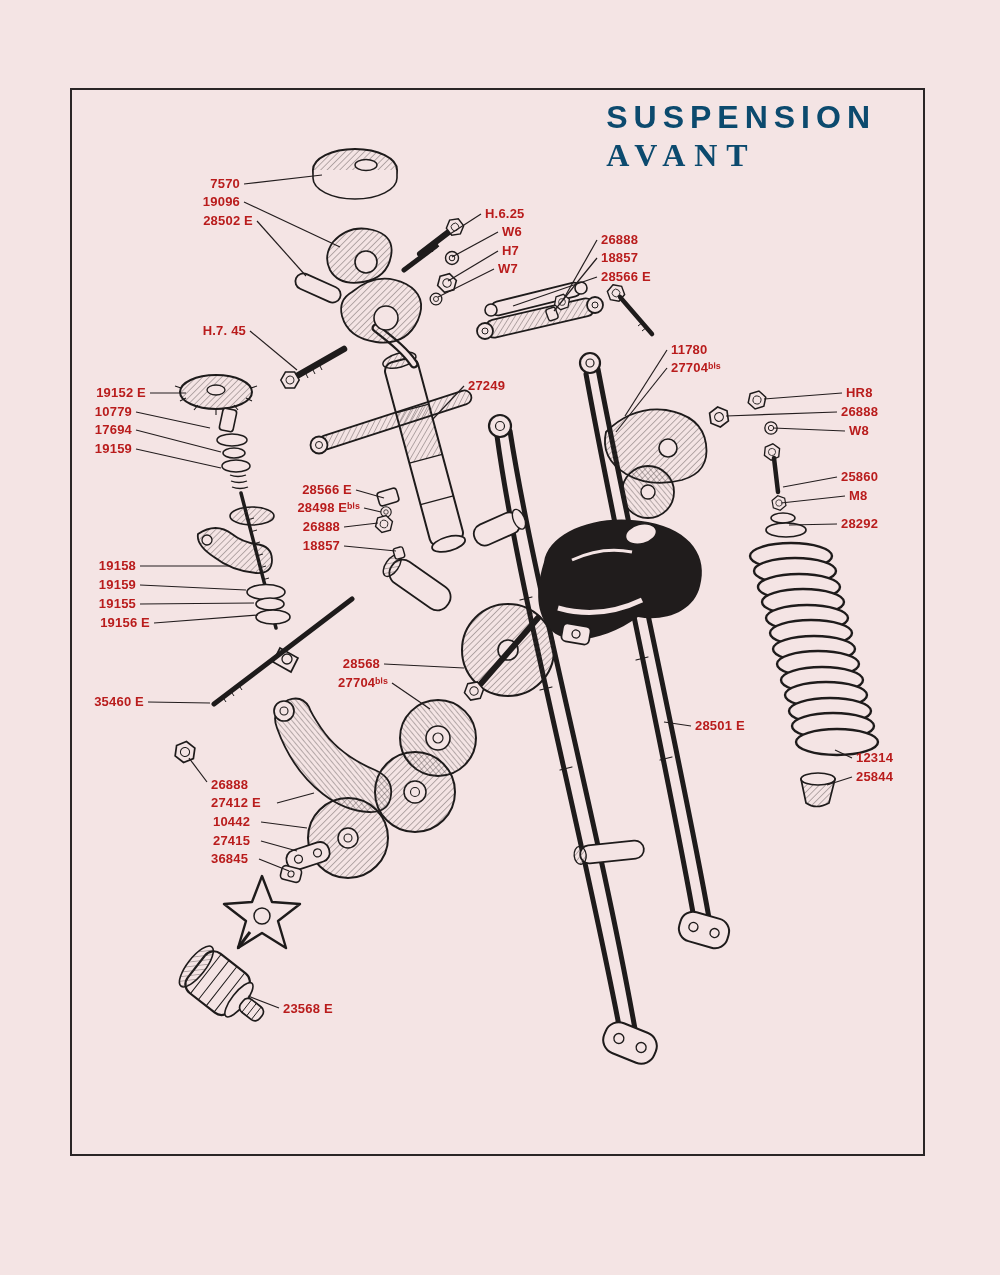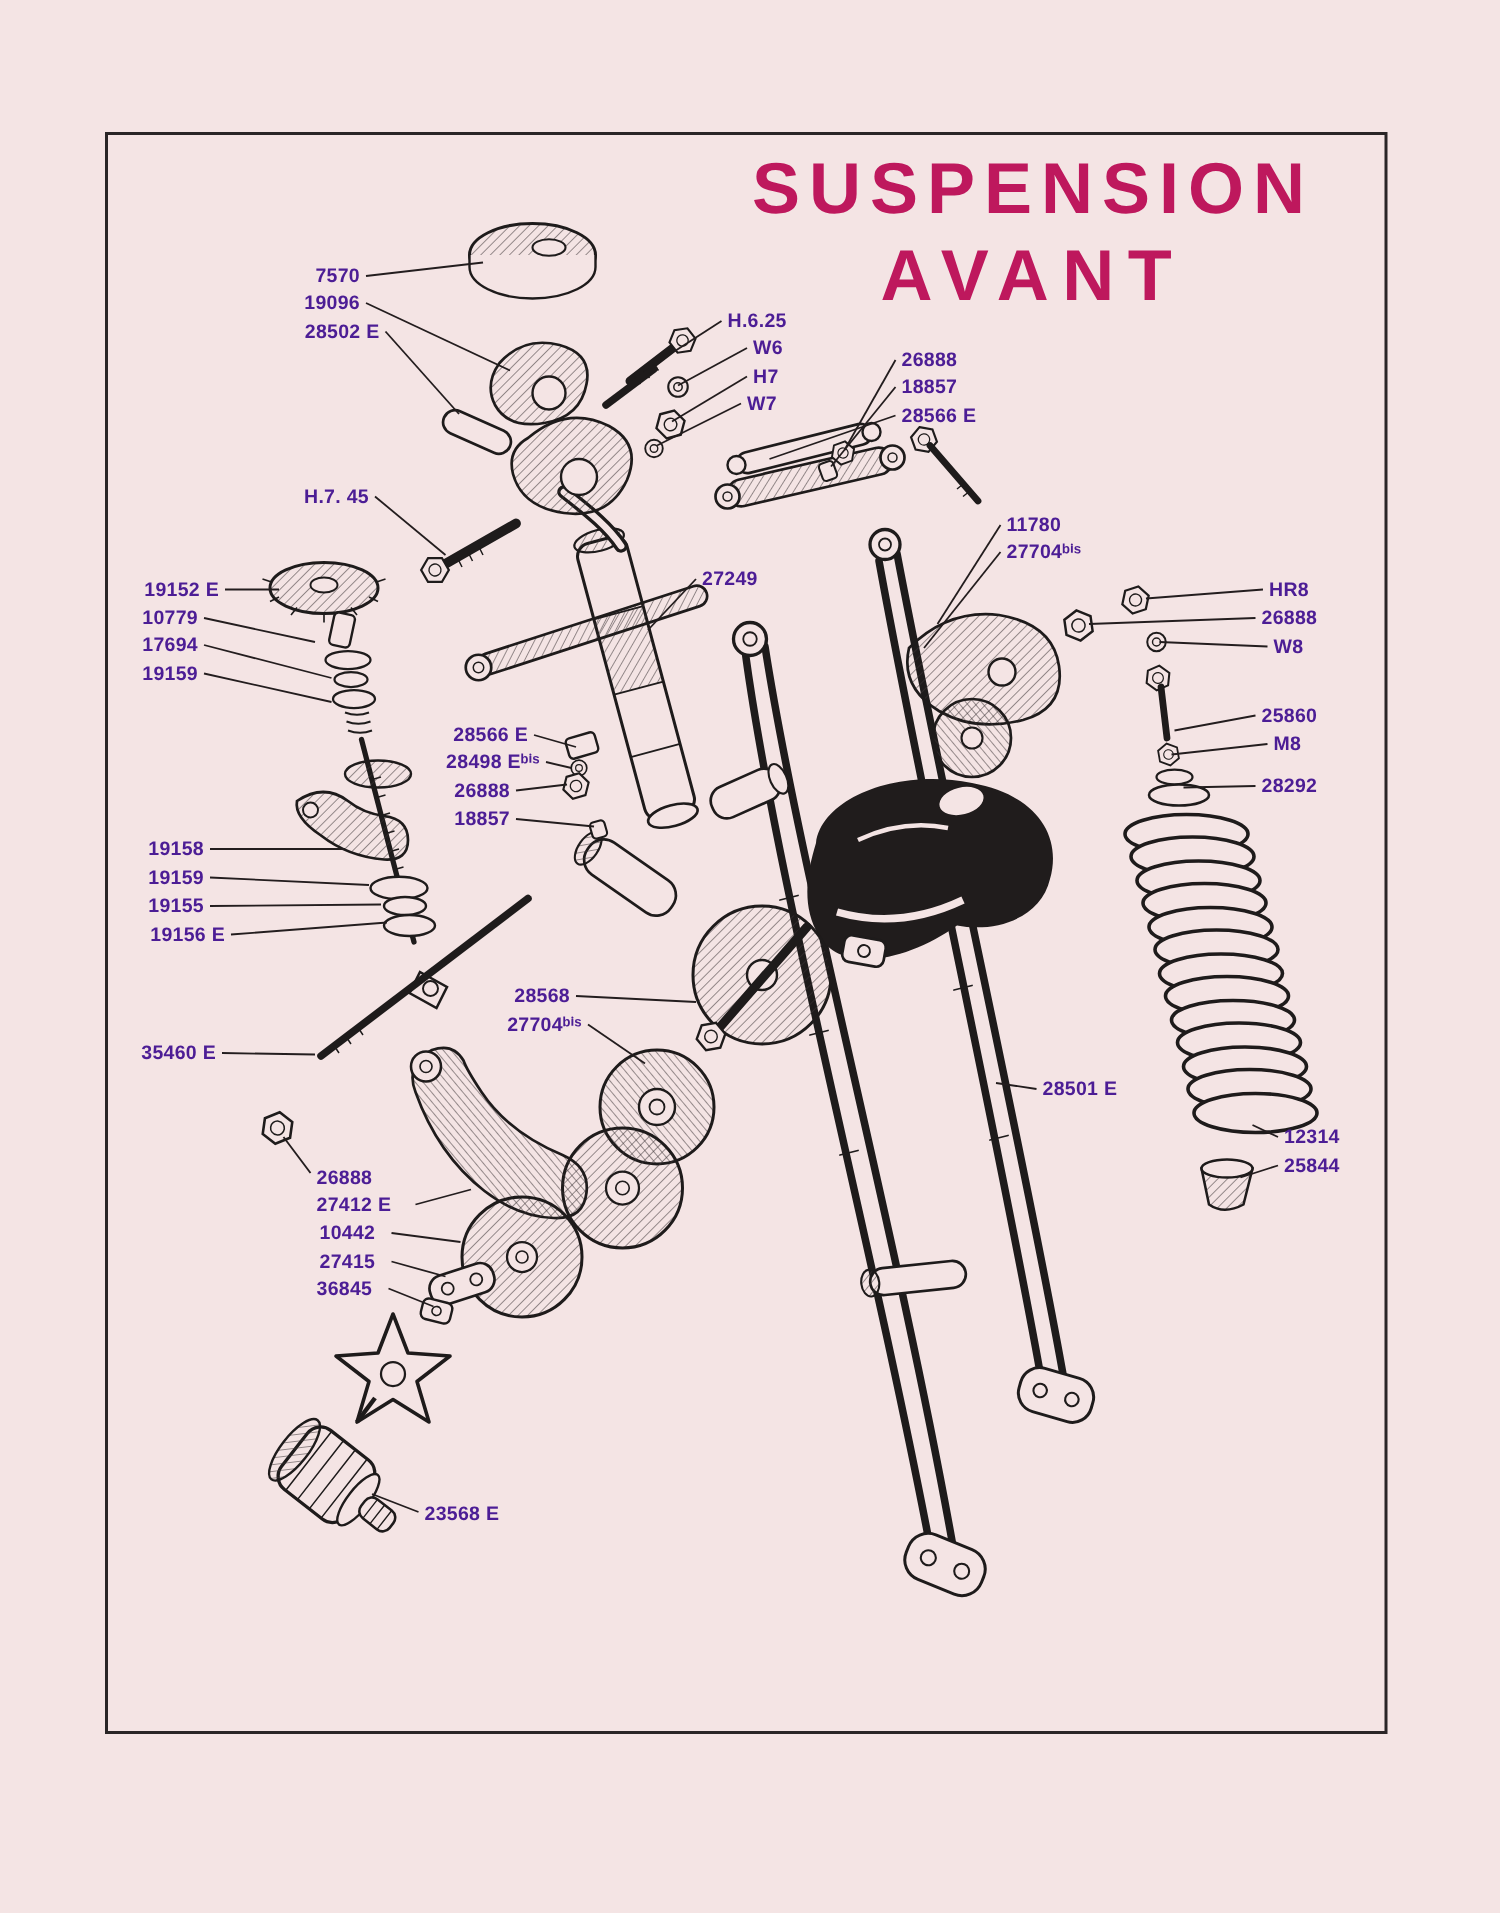--- a/index.html
+++ b/index.html
@@ -1,20 +1,20 @@
 <!DOCTYPE html>
 <html><head>
 <meta charset="utf-8">
 <style>
   html,body{margin:0;padding:0;background:#e9dadb;}
   .page{position:relative;width:1000px;height:1275px;background:#f4e4e4;font-family:"Liberation Sans",sans-serif;overflow:hidden;}
   .frame{position:absolute;left:70px;top:88px;width:851px;height:1064px;border:2px solid #2a2526;background:transparent;}
-  .title{position:absolute;top:98px;right:124px;text-align:center;color:#be185d;font-weight:900;letter-spacing:6px;line-height:1.2;font-size:48px;font-family:"Liberation Sans",sans-serif;}
-  .title .l2{letter-spacing:9px;}
-  .lbl{position:absolute;font-size:13px;font-weight:600;color:#4c1d95;white-space:nowrap;height:16px;line-height:16px;letter-spacing:.2px;}
+  .title{position:absolute;top:98px;right:124px;text-align:left;color:#0c4a6e;font-weight:900;letter-spacing:6px;line-height:1.2;font-size:32px;font-family:"Liberation Sans",sans-serif;}
+  .title .l2{letter-spacing:9px;font-family:Liberation Serif, serif;}
+  .lbl{position:absolute;font-size:13px;font-weight:600;color:#b91c1c;white-space:nowrap;height:16px;line-height:16px;letter-spacing:.2px;}
   .lbl.r{text-align:right;}
   svg.drawing{position:absolute;left:0;top:0;}
 </style>
 </head>
 <body>
 
 <div class="page">
   <div class="frame"></div>
 
   <svg class="drawing" width="1000" height="1275" viewBox="0 0 1000 1275">

